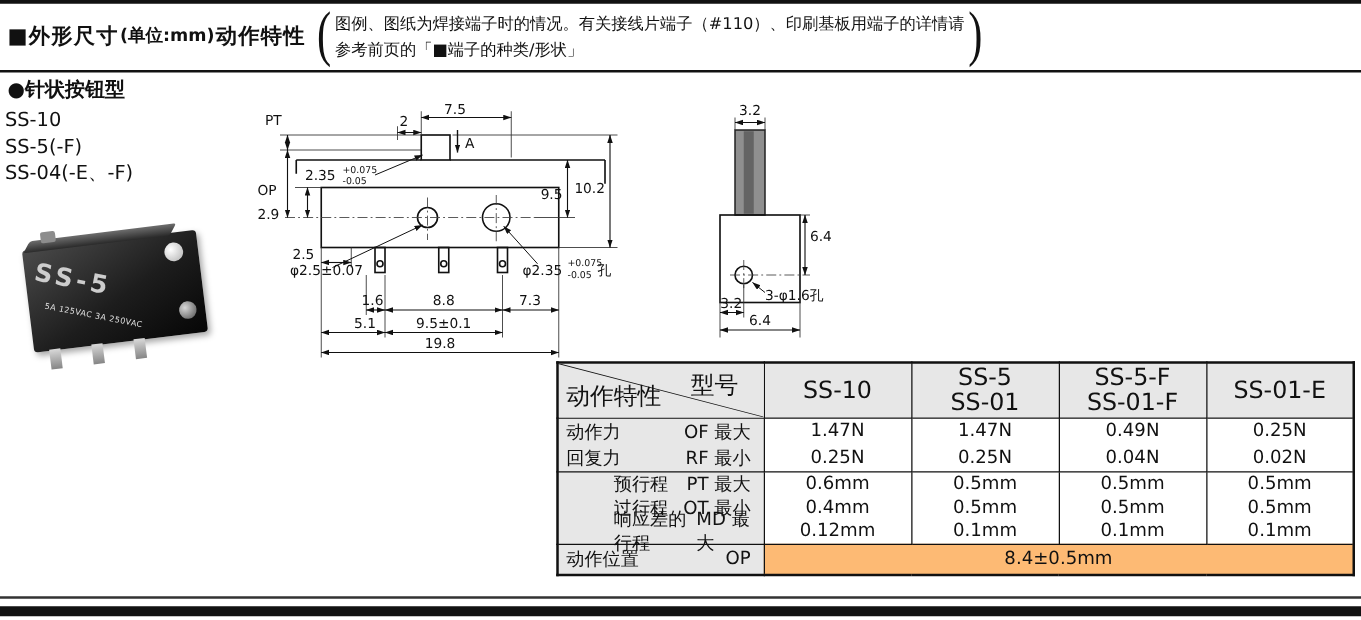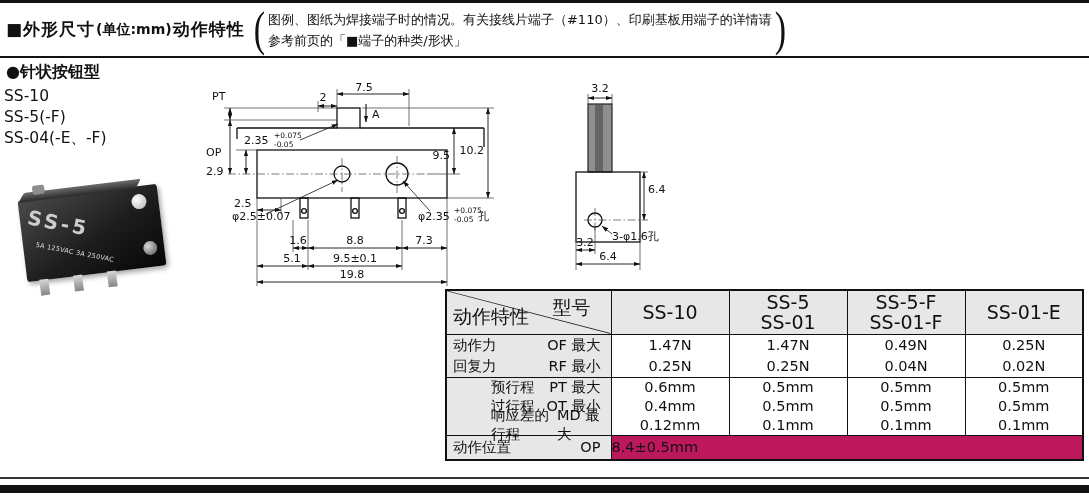--- a/index.html
+++ b/index.html
@@ -77,21 +77,21 @@
   th.corner .diag line { stroke:#111; stroke-width:1.2px; }
   .corner-top    { position:absolute; right:20px; top:4px; }
   .corner-bottom { position:absolute; left:6px; bottom:4px; }
   .label-cell { background:#e7e7e7; }
   .lbl-line { display:flex; justify-content:space-between; align-items:center;
     padding:0 10px 0 6px; height:21px; }
   .r-travel .lbl-line { height:19px;padding-left:44px; }
   .val-line { text-align:center; line-height:21px; height:21px; }
   .r-travel .val-line { line-height:19px; height:19px; }
   .r-op td { height:25px; }
-  .op-val { background:#be185d; }
+  .op-val { text-align:center; background:#fdba74; }
   .val-cell { background:#fff;margin-top:23px; }
 </style>
 </head>
 <body>
 
 <div class="rule-top"></div>
 
 <div class="header">
   <span class="title-main">■外形尺寸</span>
   <span class="title-unit">(单位:mm)</span>

